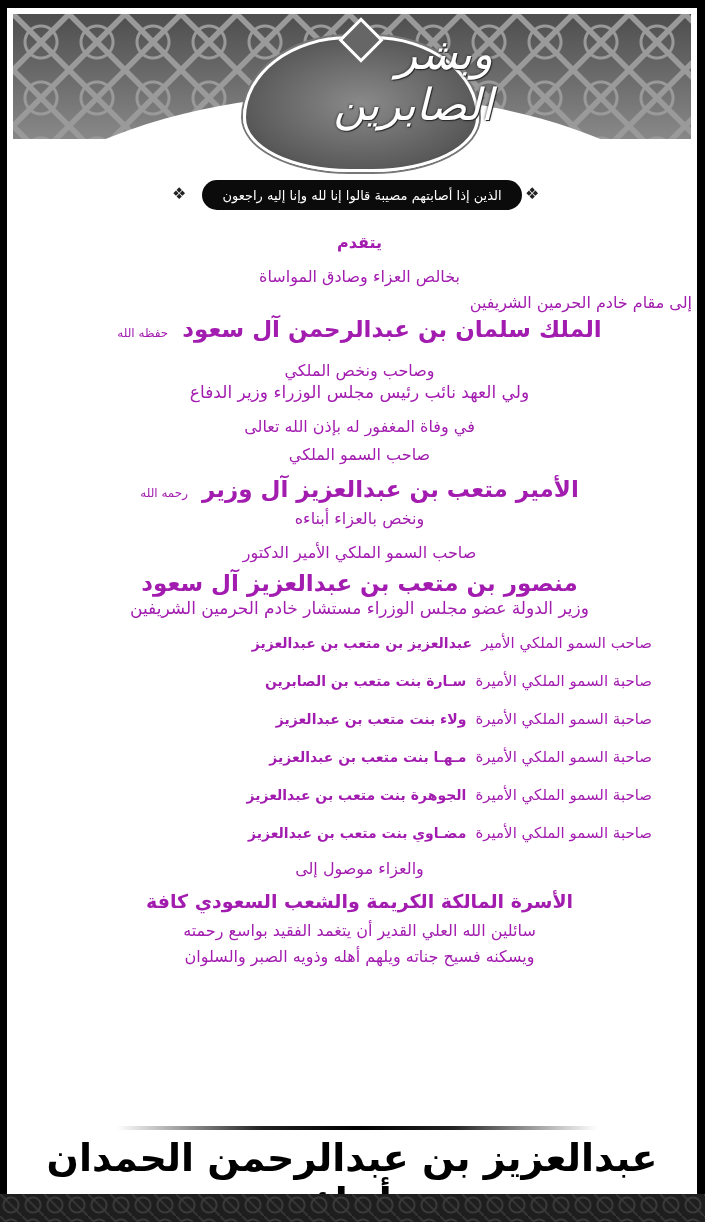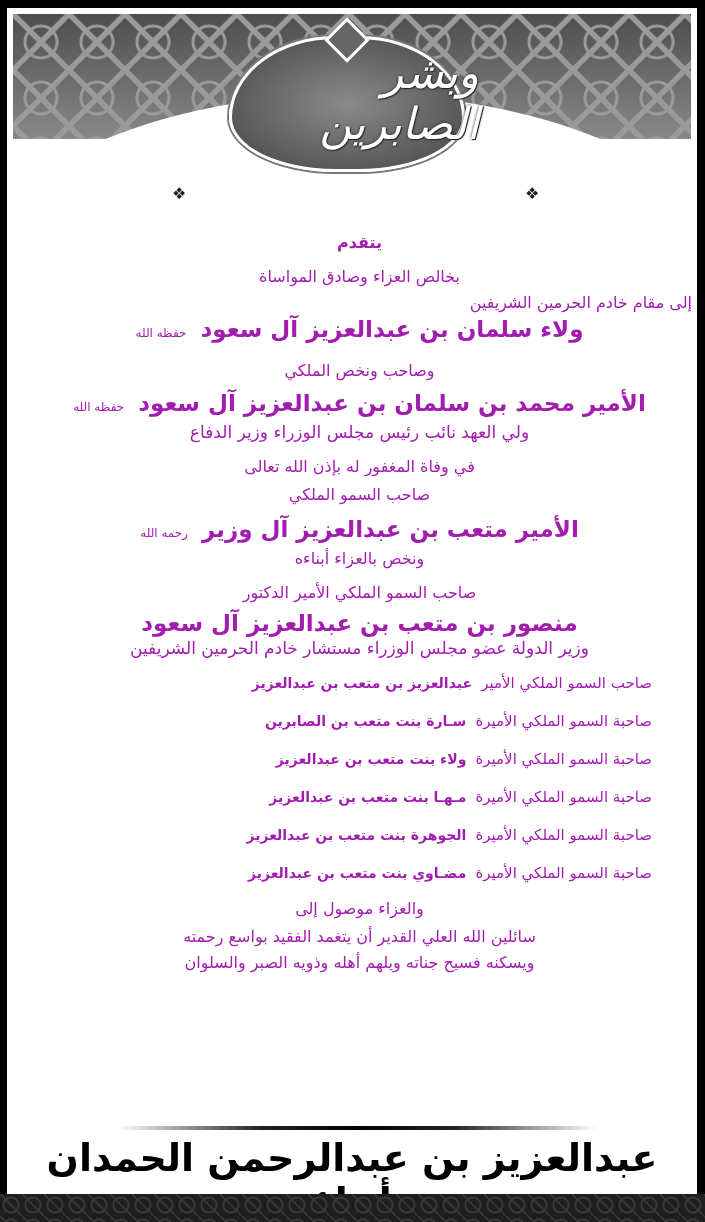--- a/index.html
+++ b/index.html
@@ -21,22 +21,22 @@
       linear-gradient(-45deg, transparent 46%, #9a9a9a 47%, #9a9a9a 53%, transparent 54%),
       linear-gradient(180deg, #4e4e4e 0%, #888 100%);
     background-size:56px 56px, 56px 56px, 56px 56px, 100% 100%;
     overflow:hidden;
   }
   .oval {
     position:absolute; left:-60px; top:80px; width:800px; height:420px;
     background:#fff; border-radius:50%;
   }
   .cartouche {
-    position:absolute; left:202px; top:20px; width:270px; height:140px;
-    display:flex; align-items:center; justify-content:center;
+    position:absolute; left:216px; top:20px; width:270px; height:140px;
+    display:flex; justify-content:center;
   }
   .cartouche-shape {
     position:absolute; left:20px; top:8px; width:230px; height:130px;
     background:radial-gradient(ellipse at center, #8a8a8a 0%, #5a5a5a 70%, #3c3c3c 100%);
     border:3px solid #fff;
     border-radius:45% 45% 45% 45% / 60% 60% 40% 40%;
     box-shadow:0 0 0 2px #777;
   }
   .cartouche-spike {
     position:absolute; left:122px; top:-4px; width:26px; height:26px;
@@ -98,35 +98,34 @@
     <div class="oval"></div>
   </div>
 
   <div class="cartouche">
     <div class="cartouche-shape"></div>
     <div class="cartouche-spike"></div>
     <span class="calligraphy">وبشر الصابرين</span>
   </div>
 
   <span class="orn left">❖</span>
+  <div class="verse-band">
+    <span>الذين إذا أصابتهم مصيبة قالوا إنا لله وإنا إليه راجعون</span>
+  </div>
   <span class="orn right">❖</span>
 
   <div class="content">
     <span class="line m" style="font-weight:bold;margin-bottom:12px;">يتقدم</span>
     <span class="line m">بخالص العزاء وصادق المواساة</span>
     <span class="line m" style="margin-top:4px;text-align:right;">إلى مقام خادم الحرمين الشريفين</span>
     <span class="line b">
-      <span>ولاء سلمان بن عبدالعزيز آل سعود</span>
+      <span>الملك سلمان بن عبدالرحمن آل سعود</span>
       <span class="suffix">حفظه الله</span>
     </span>
     <span class="line m" style="margin-top:12px;">وصاحب ونخص الملكي</span>
-    <span class="line b" style="margin-top:6px;">
-      <span>الأمير محمد بن سلمان بن عبدالعزيز آل سعود</span>
-      <span class="suffix">حفظه الله</span>
-    </span>
     <span class="line s">ولي العهد نائب رئيس مجلس الوزراء وزير الدفاع</span>
     <span class="line m" style="margin-top:14px;">في وفاة المغفور له بإذن الله تعالى</span>
     <span class="line m" style="margin-top:6px;">صاحب السمو الملكي</span>
     <span class="line b" style="margin-top:8px;">
       <span>الأمير متعب بن عبدالعزيز آل وزير</span>
       <span class="suffix">رحمه الله</span>
     </span>
     <span class="line m">ونخص بالعزاء أبناءه</span>
     <span class="line m" style="margin-top:12px;">صاحب السمو الملكي الأمير الدكتور</span>
     <span class="line b" style="margin-top:4px;">منصور بن متعب بن عبدالعزيز آل سعود</span>
@@ -153,20 +152,21 @@
         <span class="t">صاحبة السمو الملكي الأميرة</span>
         <span class="n">الجوهرة بنت متعب بن عبدالعزيز</span>
       </span>
       <span class="row">
         <span class="t">صاحبة السمو الملكي الأميرة</span>
         <span class="n">مضـاوي بنت متعب بن عبدالعزيز</span>
       </span>
     </div>
 
     <span class="line m" style="margin-top:6px;">والعزاء موصول إلى</span>
+    <span class="line b2" style="margin-top:8px;">الأسرة المالكة الكريمة والشعب السعودي كافة</span>
     <span class="line m" style="margin-top:6px;">سائلين الله العلي القدير أن يتغمد الفقيد بواسع رحمته</span>
     <span class="line m" style="margin-top:4px;">ويسكنه فسيح جناته ويلهم أهله وذويه الصبر والسلوان</span>
   </div>
 
   <div class="divider"></div>
   <div class="signature">عبدالعزيز بن عبدالرحمن الحمدان وأبناؤه</div>
 </div>
 
 <div class="footer"></div>
 

